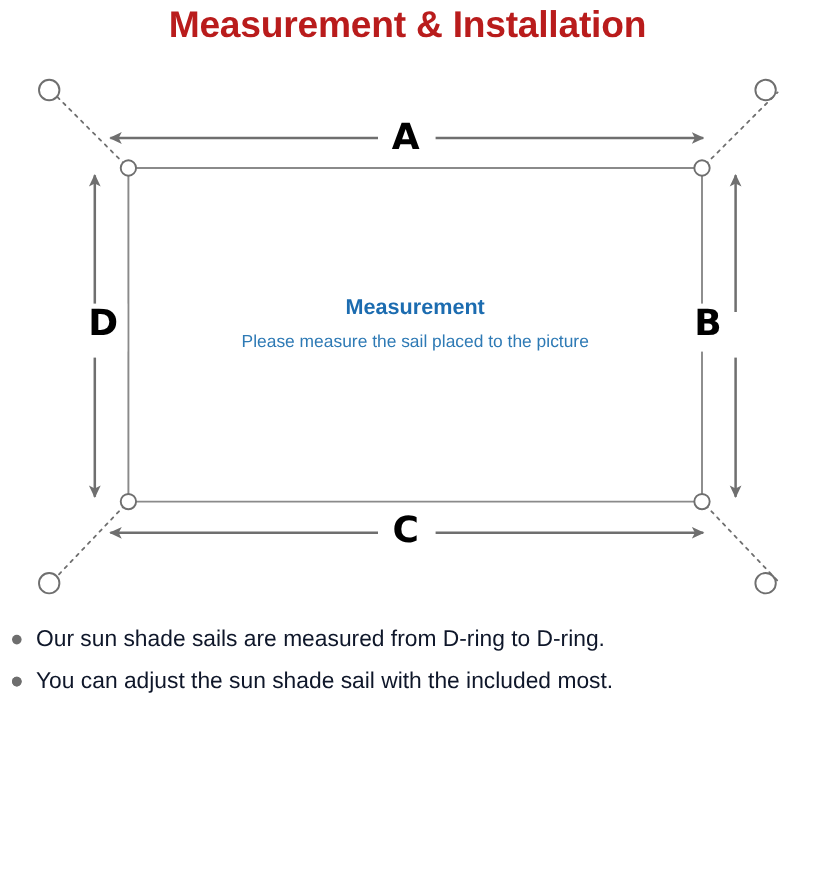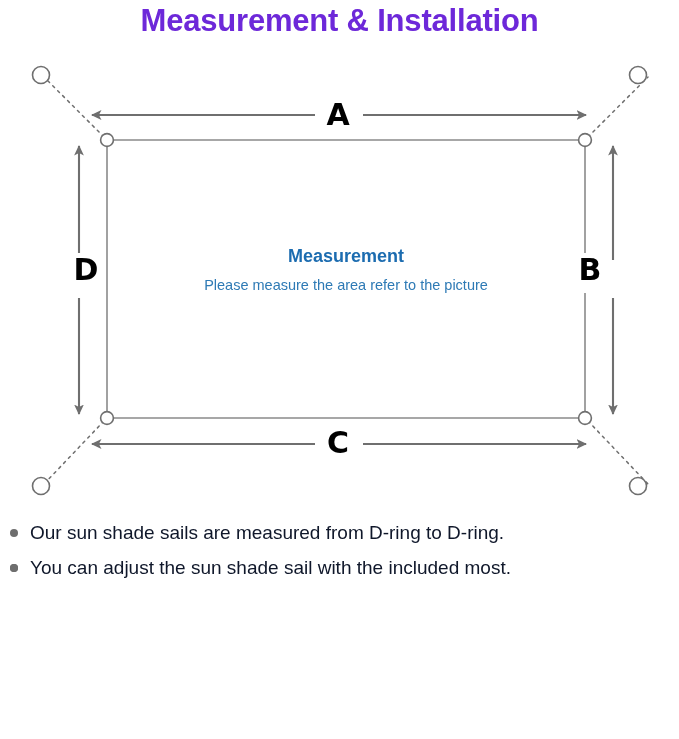--- a/index.html
+++ b/index.html
@@ -16,21 +16,21 @@
   }
 
   #page-title {
     position: absolute;
     left: 0;
     top: 0;
     width: 679px;
     text-align: center;
     font-size: 31px;
     font-weight: bold;
-    color: #6d28d9;
+    color: #b91c1c;
     letter-spacing: -0.2px;
     line-height: 38px;
     padding-top: 2px;
     white-space: nowrap;
   }
 
   #diagram {
     position: absolute;
     left: 0;
     top: 48px;
@@ -147,21 +147,21 @@
 
     <line x1="79" y1="212" x2="79" y2="98" stroke="#6f6f6f" stroke-width="2.1" marker-end="url(#arrHeadEnd)"></line>
     <line x1="79" y1="250" x2="79" y2="366" stroke="#6f6f6f" stroke-width="2.1" marker-end="url(#arrHeadEnd)"></line>
 
     <line x1="613" y1="212" x2="613" y2="98" stroke="#6f6f6f" stroke-width="2.1" marker-end="url(#arrHeadEnd)"></line>
     <line x1="613" y1="250" x2="613" y2="366" stroke="#6f6f6f" stroke-width="2.1" marker-end="url(#arrHeadEnd)"></line>
   </svg>
 
   <div id="center-label">
     <span class="m-main">Measurement</span>
-    <span class="m-sub">Please measure the area refer to the picture</span>
+    <span class="m-sub">Please measure the sail placed to the picture</span>
   </div>
 
   <div class="dim-letter" id="letter-a">A</div>
   <div class="dim-letter" id="letter-b">B</div>
   <div class="dim-letter" id="letter-c">C</div>
   <div class="dim-letter" id="letter-d">D</div>
 </div>
 
 <ul id="bullets">
   <li><span class="bdot"></span><span>Our sun shade sails are measured from D-ring to D-ring.</span></li>

